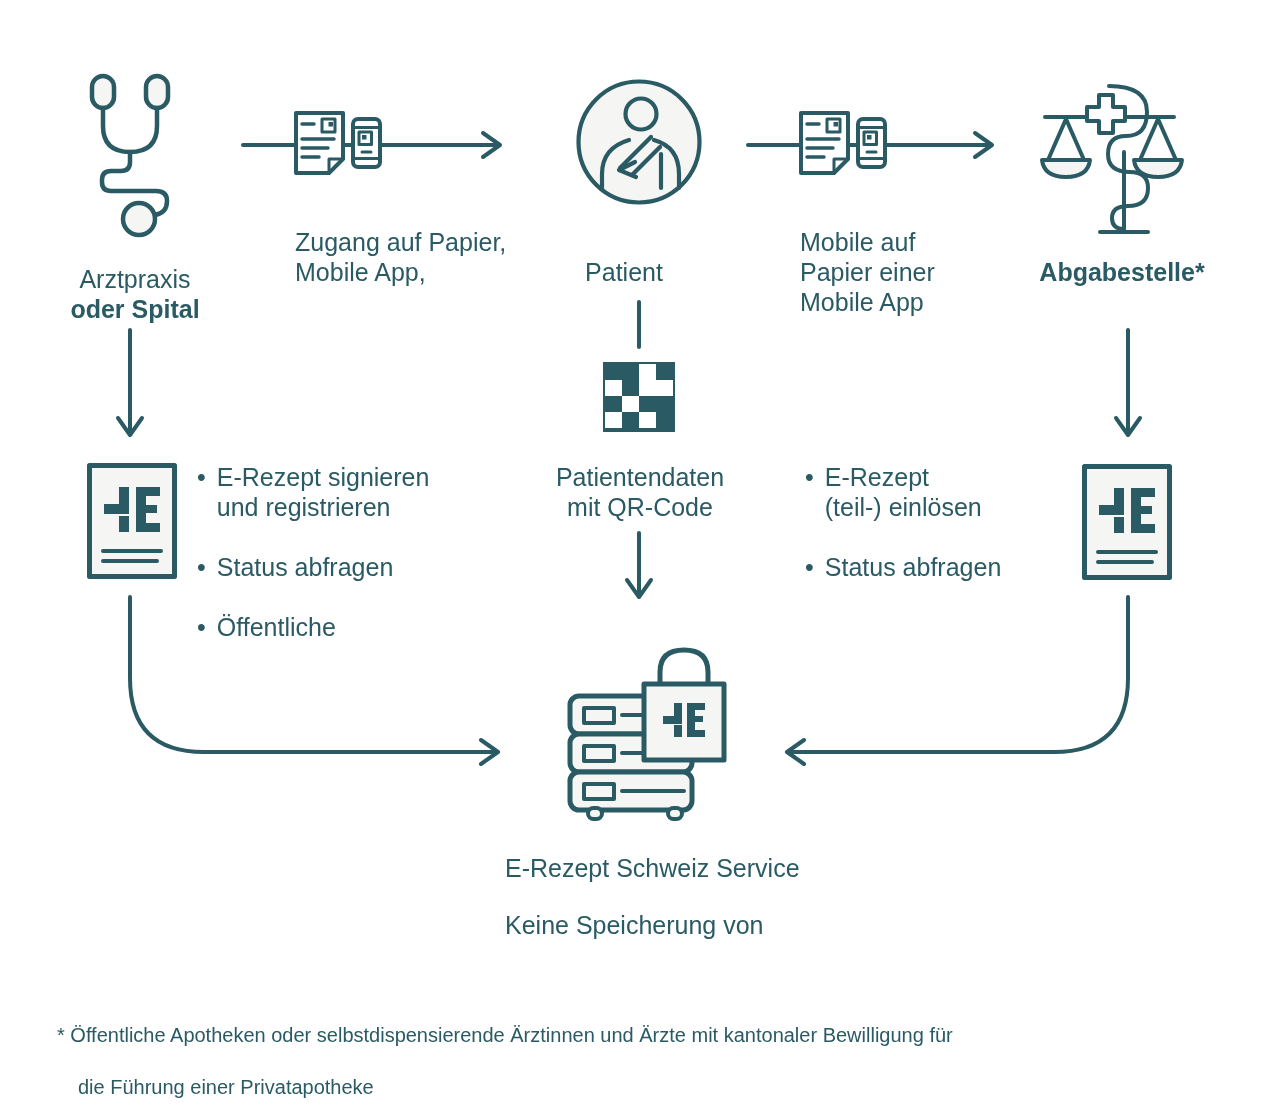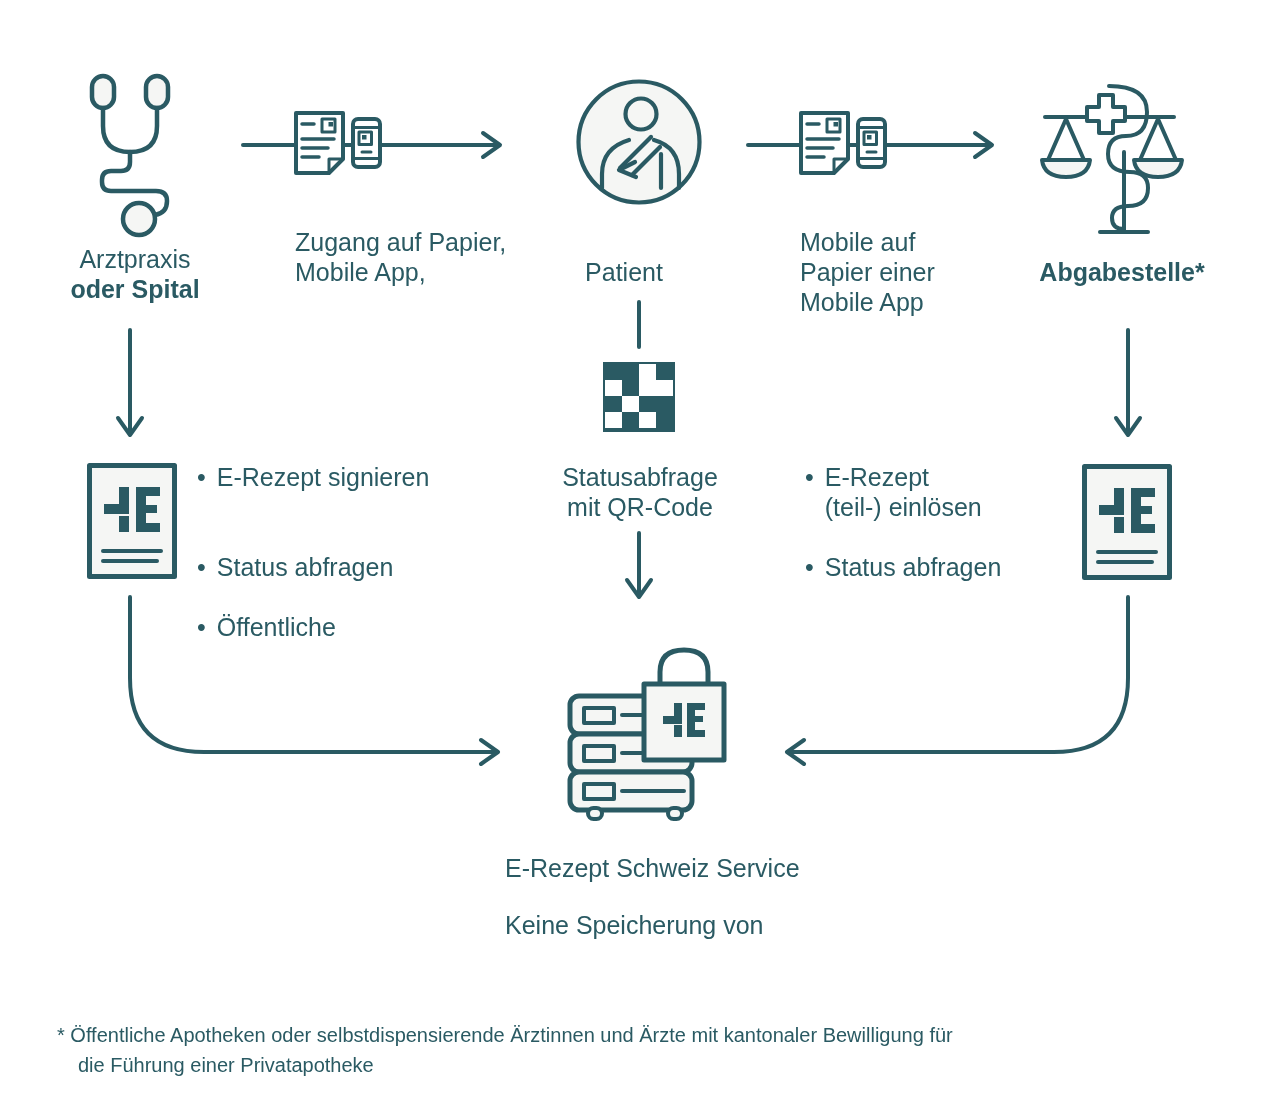--- a/index.html
+++ b/index.html
@@ -19,21 +19,21 @@
   .bullet{margin-right:11px;font-size:25px;line-height:30px;}
   
   .st{stroke:var(--teal);fill:none;stroke-width:4.5;stroke-linecap:round;stroke-linejoin:round;}
   .st4{stroke-width:4;}
   .st3{stroke-width:3;}
   .st35{stroke-width:3.5;}
   .conn{stroke:var(--teal);fill:none;stroke-width:4;stroke-linecap:round;stroke-linejoin:round;}
   .fill-t{fill:var(--teal);stroke:none;}
   .fill-l{fill:var(--light);}
   .fill-w{fill:#ffffff;}
-  .hang{padding-left:21px;}
+  .hang{padding-left:21px;margin-top:22px;}
 </style>
 </head>
 <body style="background: rgb(255, 255, 255);">
 
 <svg class="abs" style="left:0;top:0" width="1280" height="1108" viewBox="0 0 1280 1108">
   <g>
     <path class="conn" d="M243,145 H497"></path>
       <path class="conn" d="M483,133 L500,145 L483,157"></path>
   </g>
   <g>
@@ -189,21 +189,21 @@
     <rect class="fill-t" x="114" y="61" width="8" height="13"></rect>
     <rect class="fill-t" x="103" y="74" width="19" height="8"></rect>
     <rect class="fill-t" x="114" y="83" width="8" height="12"></rect>
     <rect class="fill-t" x="127" y="61" width="8" height="34"></rect>
     <rect class="fill-t" x="127" y="61" width="18" height="7"></rect>
     <rect class="fill-t" x="127" y="74" width="16" height="6"></rect>
     <rect class="fill-t" x="127" y="88" width="18" height="7"></rect>
   </g>
 </svg>
 
-<div class="abs lbl center" style="left:35px;top:244px;width:200px">
+<div class="abs lbl center" style="left:35px;top:264px;width:200px">
   <span class="blk">Arztpraxis</span>
   <span class="blk bold">oder Spital</span>
 </div>
 
 <div class="abs lbl" style="left:295px;top:227px">
   <span class="blk">Zugang auf Papier,</span>
   <span class="blk">Mobile App,</span>
 </div>
 
 <div class="abs lbl center" style="left:544px;top:257px;width:160px">
@@ -214,28 +214,29 @@
   <span class="blk">Mobile auf</span>
   <span class="blk">Papier einer</span>
   <span class="blk">Mobile App</span>
 </div>
 
 <div class="abs lbl center bold" style="left:1022px;top:257px;width:200px">
   <span>Abgabestelle*</span>
 </div>
 
 <div class="abs lbl center" style="left:540px;top:462px;width:200px">
-  <span class="blk">Statusabfrage</span>
+  <span class="blk">Patientendaten</span>
   <span class="blk">mit QR-Code</span>
 </div>
 
 <div class="abs lbl bullet-item" style="left:197px;top:462px">
   <span class="bullet">•</span>
   <span>
     <span class="blk">E-Rezept signieren</span>
+    <span class="blk">und registrieren</span>
   </span>
 </div>
 <div class="abs lbl bullet-item" style="left:197px;top:552px">
   <span class="bullet">•</span>
   <span>Status abfragen</span>
 </div>
 <div class="abs lbl bullet-item" style="left:197px;top:612px">
   <span class="bullet">•</span>
   <span>Öffentliche</span>
 </div>

